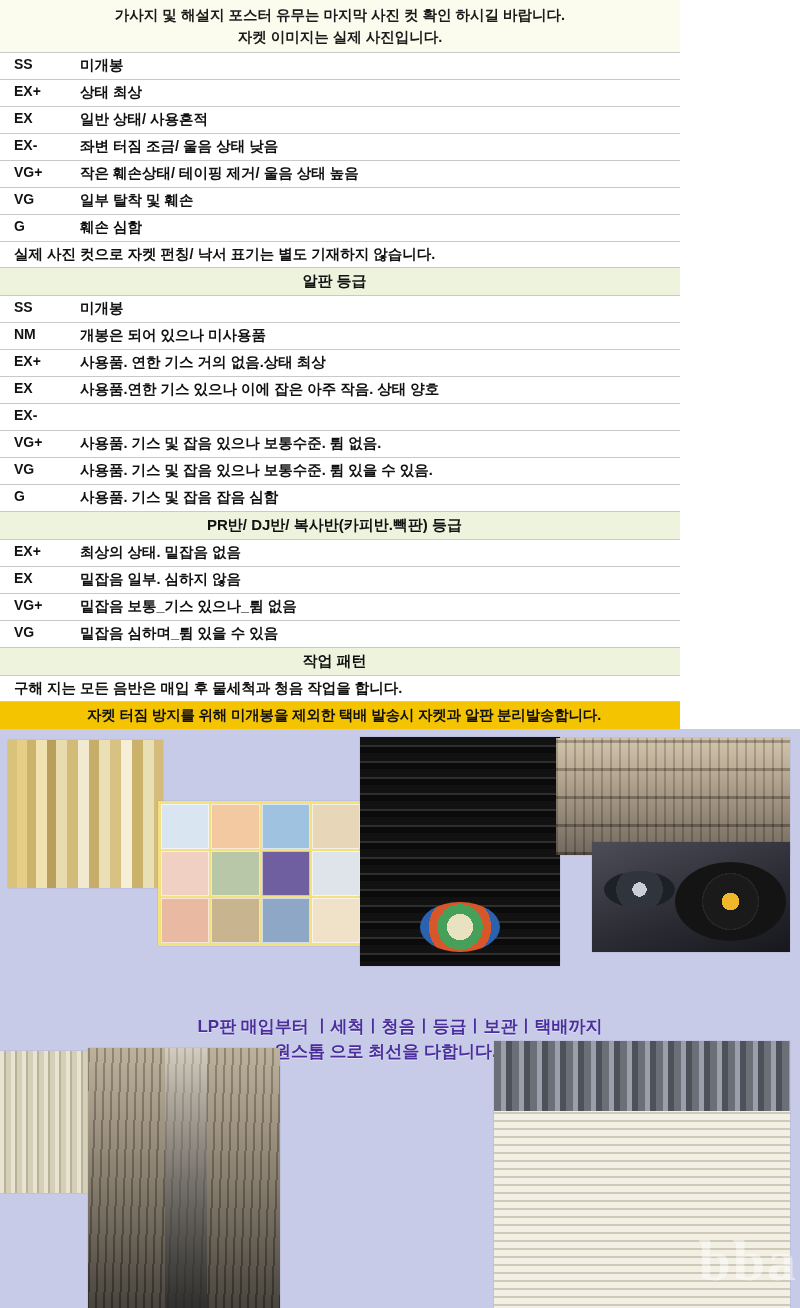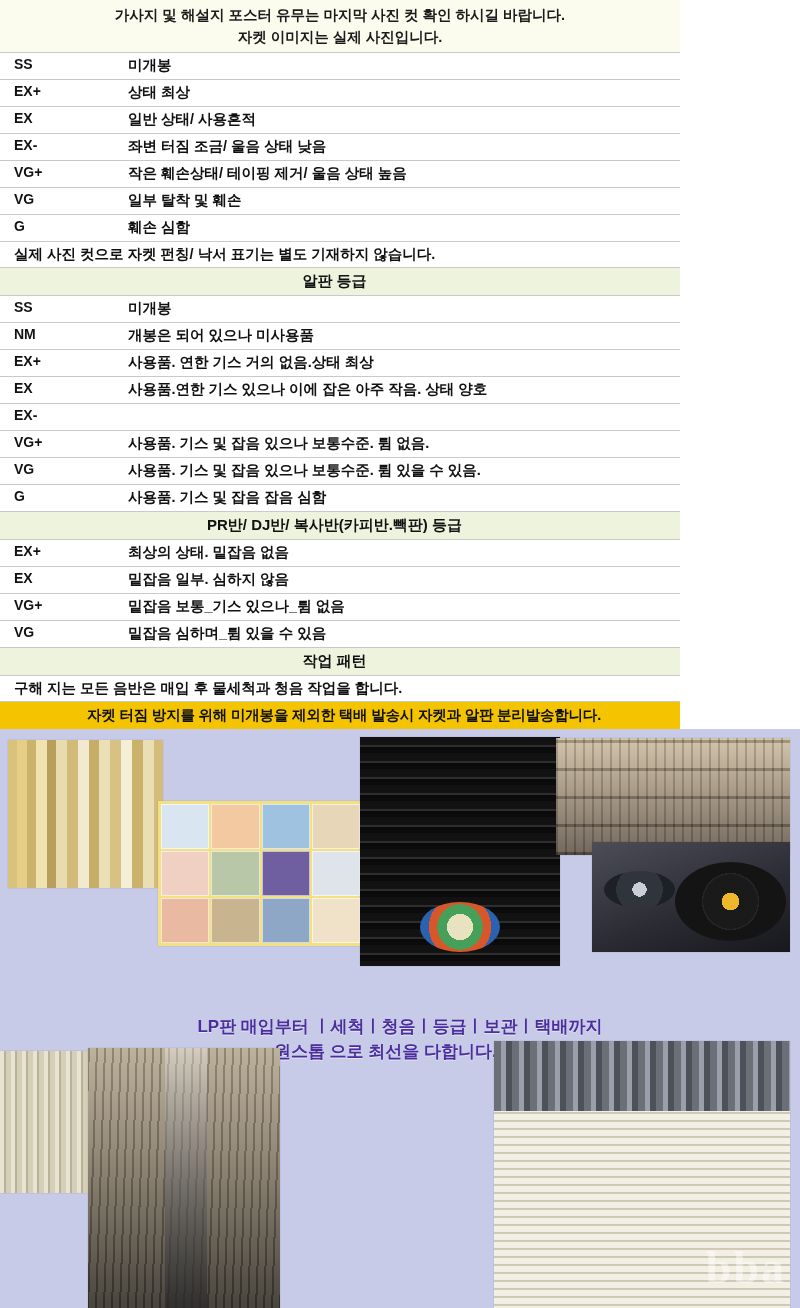--- a/index.html
+++ b/index.html
@@ -56,21 +56,20 @@
     white-space: nowrap;
   }
   .row .desc {
     flex: 1 1 auto;
     font-size: 14.5px;
     font-weight: bold;
     color: #111111;
     padding: 3px 4px 3px 8px;
     box-sizing: border-box;
     white-space: nowrap;
-    margin-left: 48px;
   }
   .fullrow {
     border-bottom: 1px solid #c9c9c9;
     background: #ffffff;
     font-size: 14.5px;
     font-weight: bold;
     color: #111111;
     padding: 3px 0 3px 14px;
     white-space: nowrap;
     min-height: 26px;
@@ -118,23 +117,23 @@
     text-align: center;
     font-size: 17px;
     font-weight: bold;
     color: #4b2e9e;
     line-height: 1.5;
     text-shadow: 0 1px 0 rgba(255,255,255,0.5);
     white-space: nowrap;
   }
   .watermark {
     position: absolute;
-    right: 14px;
+    right: 2px;
     bottom: 18px;
-    font-size: 46px;
+    font-size: 58px;
     font-weight: bold;
     color: rgba(255,255,255,0.45);
     letter-spacing: 2px;
     font-family: "Liberation Serif", serif;
   }
 
   
   .crates {
     width: 100%; height: 100%;
     background:

